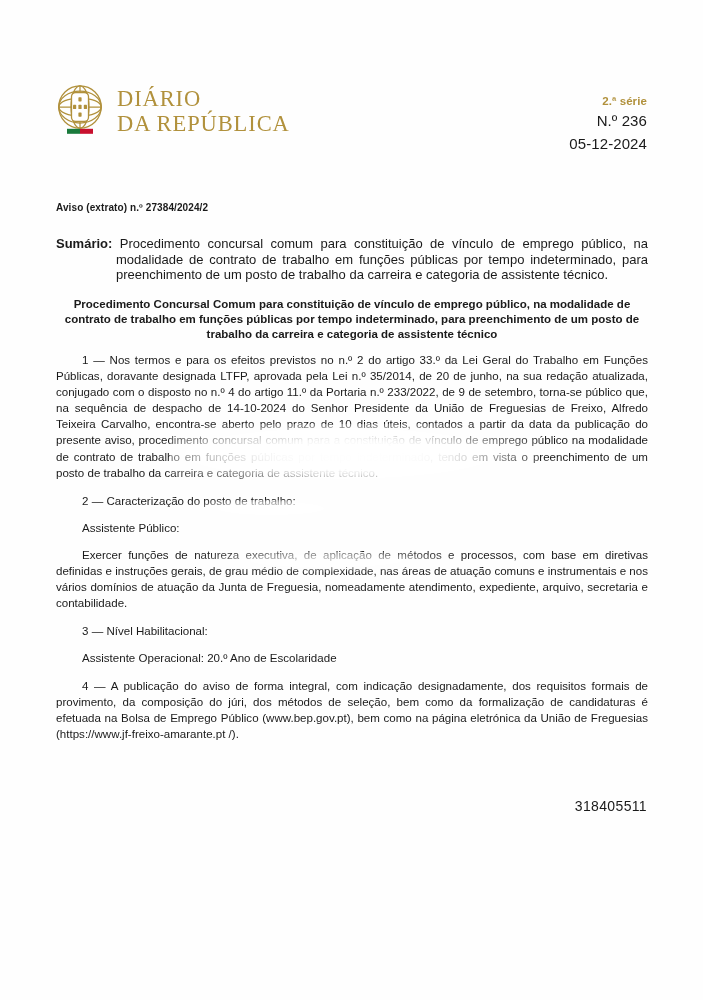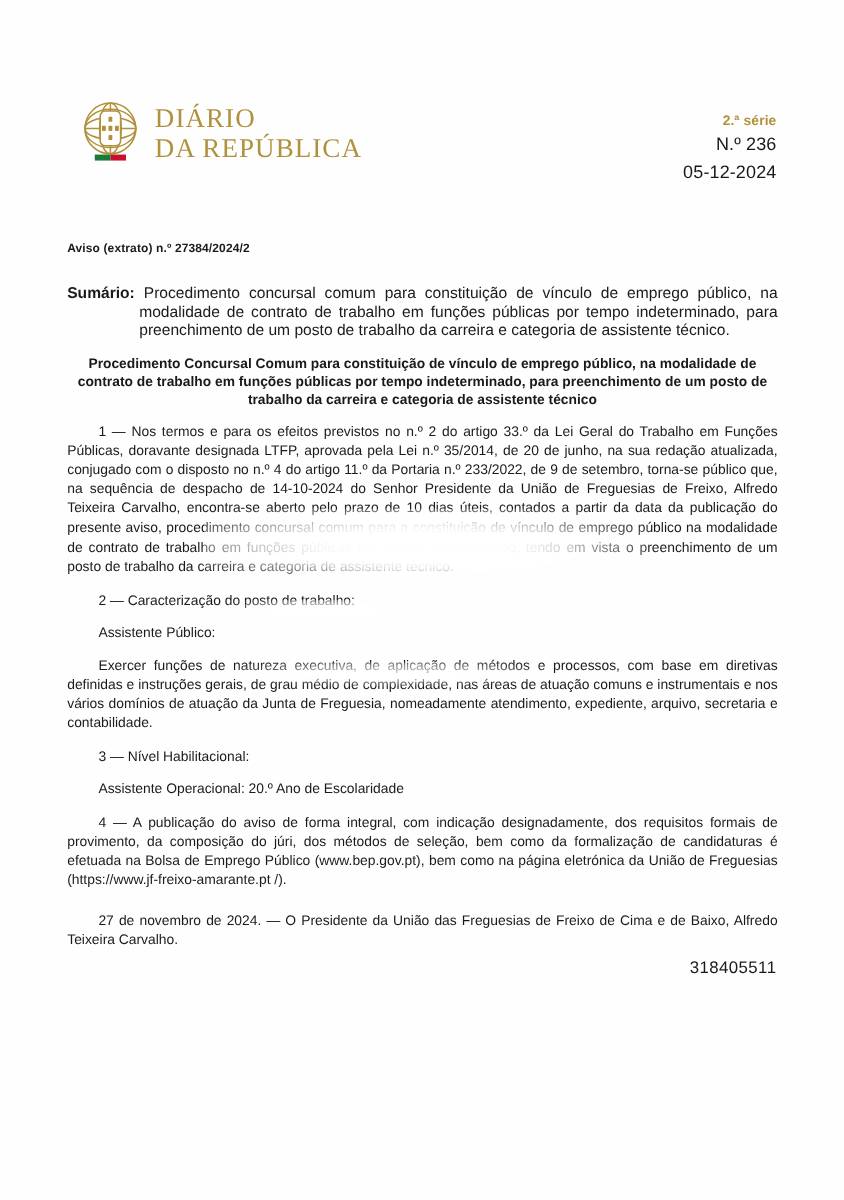--- a/index.html
+++ b/index.html
@@ -27,21 +27,21 @@
   .masthead {
     position: absolute;
     left: 56px;
     top: 84px;
     right: 56px;
     height: 60px;
   }
 
   .brand {
     position: absolute;
-    left: 12px;
+    left: 0;
     top: 0;
     display: flex;
     align-items: flex-start;
   }
 
   .emblem-wrap {
     position: relative;
     width: 50px;
     height: 52px;
     margin-right: 11px;
@@ -274,23 +274,20 @@
   <div class="body-block">
     <p class="para">1 — Nos termos e para os efeitos previstos no n.º 2 do artigo 33.º da Lei Geral do Trabalho em Funções Públicas, doravante designada LTFP, aprovada pela Lei n.º 35/2014, de 20 de junho, na sua redação atualizada, conjugado com o disposto no n.º 4 do artigo 11.º da Portaria n.º 233/2022, de 9 de setembro, torna-se público que, na sequência de despacho de 14-10-2024 do Senhor Presidente da União de Freguesias de Freixo, Alfredo Teixeira Carvalho, encontra-se aberto pelo prazo de 10 dias úteis, contados a partir da data da publicação do presente aviso, procedimento concursal comum para a constituição de vínculo de emprego público na modalidade de contrato de trabalho em funções públicas por tempo indeterminado, tendo em vista o preenchimento de um posto de trabalho da carreira e categoria de assistente técnico.</p>
     <p class="para tight">2 — Caracterização do posto de trabalho:</p>
     <p class="para tight">Assistente Público:</p>
     <p class="para">Exercer funções de natureza executiva, de aplicação de métodos e processos, com base em diretivas definidas e instruções gerais, de grau médio de complexidade, nas áreas de atuação comuns e instrumentais e nos vários domínios de atuação da Junta de Freguesia, nomeadamente atendimento, expediente, arquivo, secretaria e contabilidade.</p>
     <p class="para tight">3 — Nível Habilitacional:</p>
     <p class="para tight">Assistente Operacional: 20.º Ano de Escolaridade</p>
     <p class="para">4 — A publicação do aviso de forma integral, com indicação designadamente, dos requisitos formais de provimento, da composição do júri, dos métodos de seleção, bem como da formalização de candidaturas é efetuada na Bolsa de Emprego Público (www.bep.gov.pt), bem como na página eletrónica da União de Freguesias (https://www.jf-freixo-amarante.pt /).</p>
   </div>
 
-  <div class="closing-block">
-    <p class="para">27 de novembro de 2024. — O Presidente da União das Freguesias de Freixo de Cima e de Baixo, Alfredo Teixeira Carvalho.</p>
-  </div>
 
   <div class="doc-code">318405511</div>
 
   <div class="scan-fade fade-main"></div>
   <div class="scan-fade fade-main2"></div>
   <div class="scan-fade fade-p2"></div>
   <div class="scan-fade fade-p3"></div>
 
 </div>
 

